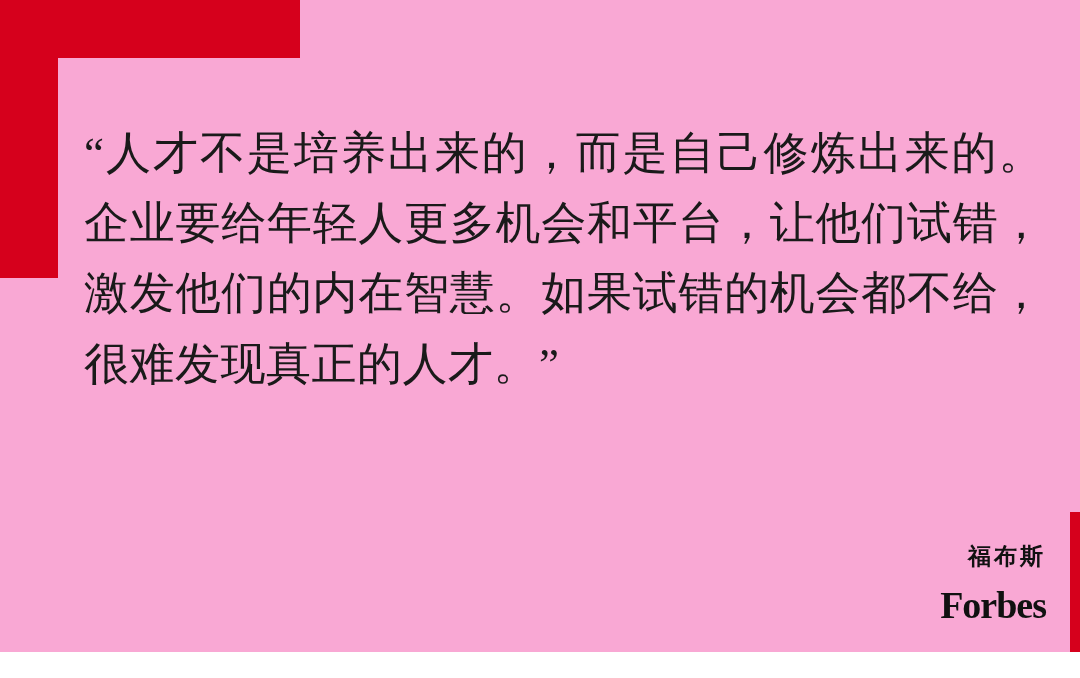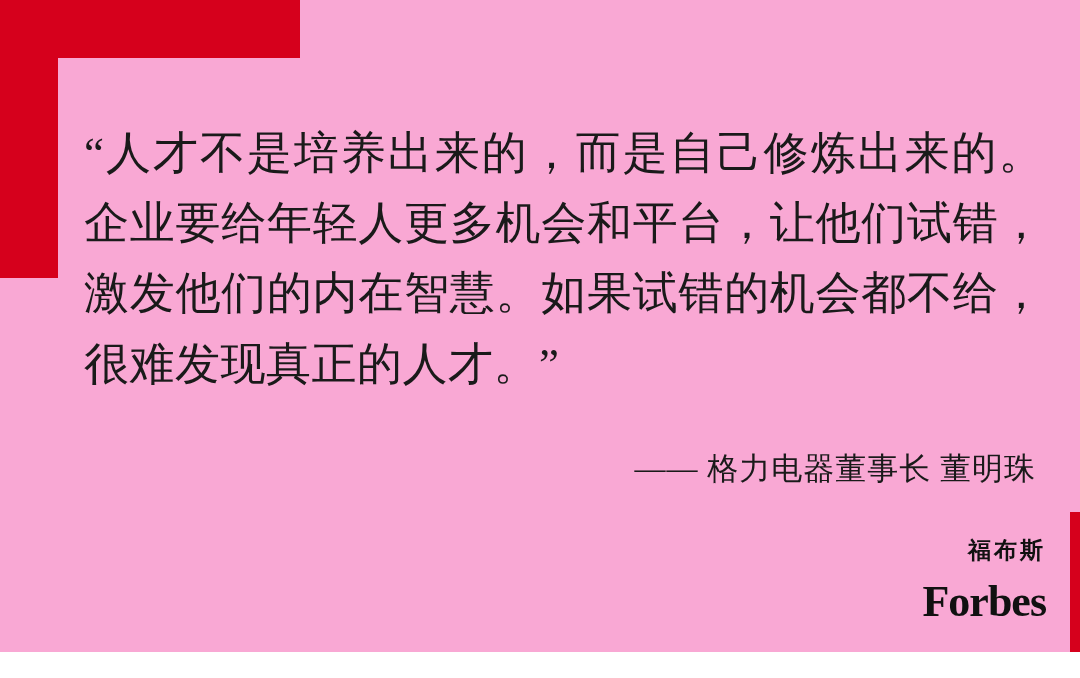--- a/index.html
+++ b/index.html
@@ -84,39 +84,38 @@
   }
   .logo-cn {
     font-size: 23px;
     font-weight: bold;
     color: #111;
     letter-spacing: 3px;
     font-family: "Liberation Serif", "DejaVu Serif", serif;
     margin-bottom: 18px;
   }
   .logo-en {
-    font-size: 44px;
+    font-size: 38px;
     font-weight: bold;
     color: #111;
     letter-spacing: -1px;
     font-family: "Liberation Serif", "DejaVu Serif", serif;
     text-align: center;
   }
 </style>
 </head>
 <body>
 
 <div class="card">
 
   <div class="corner-top"></div>
   <div class="corner-left"></div>
 
   <div class="quote">“人才不是培养出来的，而是自己修炼出来的。企业要给年轻人更多机会和平台，让他们试错，激发他们的内在智慧。如果试错的机会都不给，很难发现真正的人才。”</div>
 
-  <div class="attribution">—— 格力电器董事长 董明珠</div>
 
   <div class="logo-block">
     <div class="logo-cn">福布斯</div>
     <div class="logo-en">Forbes</div>
   </div>
 
   <div class="corner-bottom-right"></div>
 
 </div>
 

